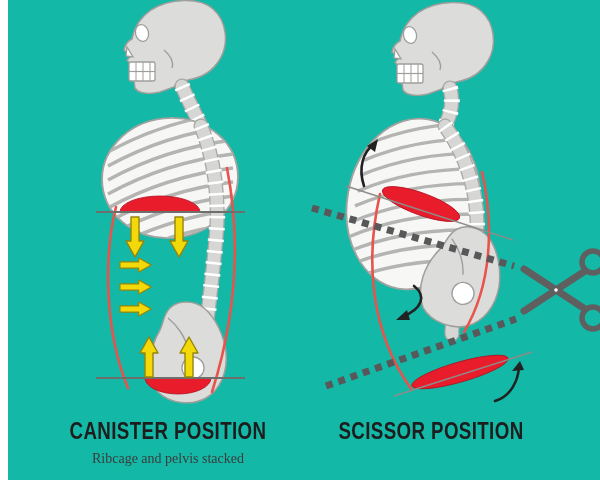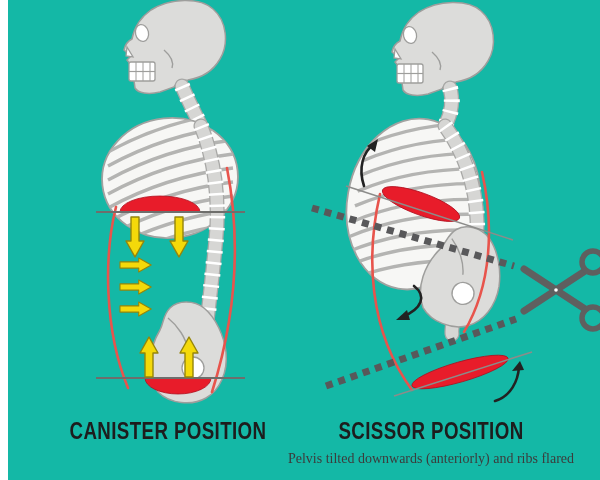--- a/index.html
+++ b/index.html
@@ -171,19 +171,19 @@
       <line class="scissor-part" x1="516" y1="311" x2="577" y2="271" stroke-width="7" stroke-linecap="round"></line>
       <circle class="scissor-part" cx="585" cy="262" r="11" fill="none" stroke-width="5.5"></circle>
       <circle class="scissor-part" cx="585" cy="318" r="11" fill="none" stroke-width="5.5"></circle>
       <circle cx="548" cy="290" r="1.8" fill="#ffffff"></circle>
     </g>
   </g>
 </svg>
 
 <div class="caption cap-left">
   <h2>CANISTER POSITION</h2>
+  <p>Ribcage and pelvis stacked</p>
 </div>
 <div class="caption cap-right">
   <h2>SCISSOR POSITION</h2>
-  <p>Pelvis tilted downwards (anteriorly) and ribs flared</p>
 </div>
 
 </div>
 
 </body></html>

